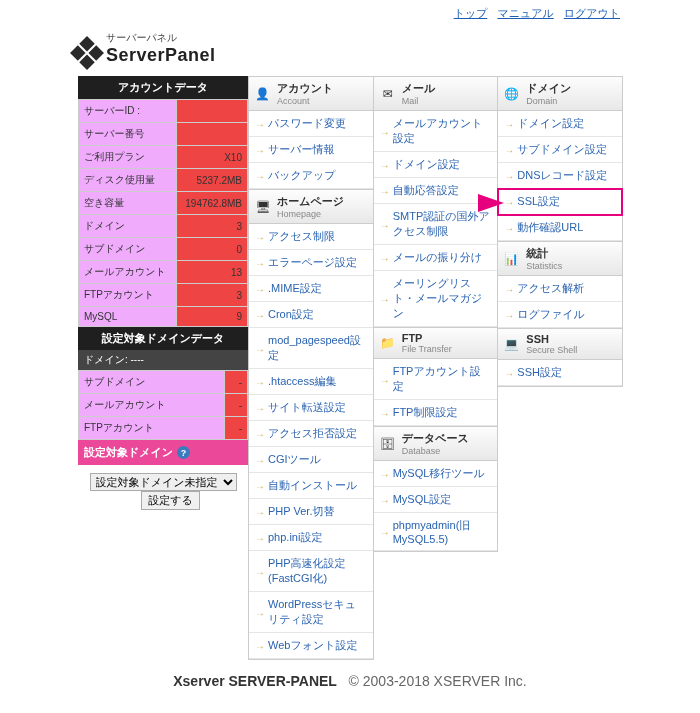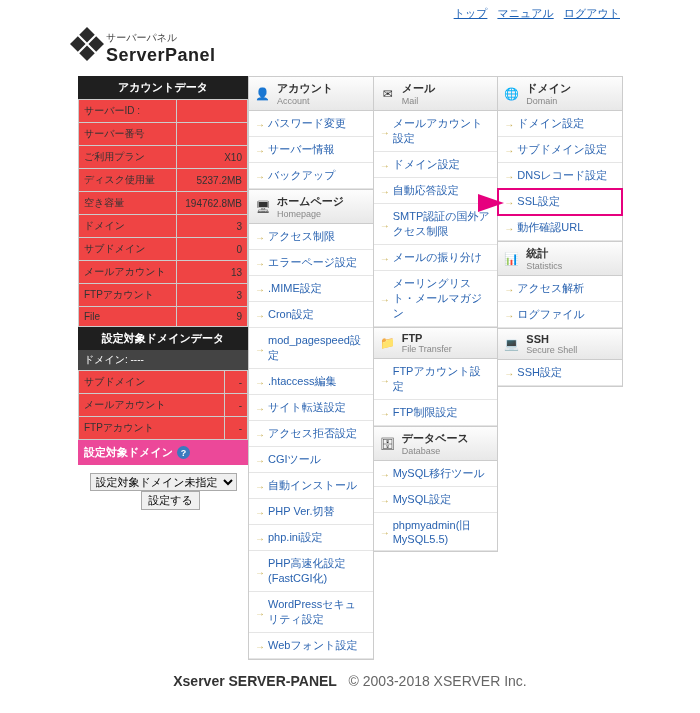--- a/index.html
+++ b/index.html
@@ -1,30 +1,30 @@
 <!DOCTYPE html>
 <html><head>
 <meta charset="utf-8">
 <style>
 *{margin:0;padding:0;box-sizing:border-box}
 body{font-family:"MS PGothic","Hiragino Kaku Gothic Pro",sans-serif;font-size:11px;background:#fff;color:#333}
 .wrap{width:564px;margin:0 auto}
 .top-links{text-align:right;padding:6px 12px;font-size:11px}
 .top-links a{color:#1a5fb4;text-decoration:underline;margin-left:10px;cursor:pointer}
-.logo-row{display:flex;align-items:flex-start;padding:4px 6px 10px}
+.logo-row{display:flex;align-items:flex-end;padding:4px 6px 10px}
 .logo-mark{width:26px;height:26px;display:flex;flex-wrap:wrap;margin-right:6px;transform:rotate(45deg)}
 .logo-mark span{width:11px;height:11px;background:#2a2a2a;margin:1px}
 .logo-text{font-family:Arial,sans-serif}
 .logo-text .jp{font-size:10px;color:#444}
 .logo-text .en{font-size:18px;font-weight:bold;color:#222;letter-spacing:.5px}
 .main{display:flex;padding:0 10px;}
 .side{width:170px;flex:0 0 170px}
 .side-hdr{background:#1f1f1f;color:#fff;font-weight:bold;text-align:center;padding:4px 0;font-size:11px}
 .side-tbl{width:100%;border-collapse:collapse;border:1px solid #ccc}
-.side-tbl td{border:1px solid #ccc;padding:4px 5px;font-size:10px;background:#ef4444}
+.side-tbl td{border:1px solid #ccc;padding:4px 5px;font-size:10px;background:#f0abfc}
 .side-tbl td.v{text-align:right;background:#ef4444}
 .dom-cur{background:#444;color:#fff;font-size:10px;padding:3px 6px}
 .dom-btn{background:#ec4899;color:#fff;padding:5px 6px;font-size:11px;font-weight:bold;display:flex;align-items:center;gap:4px}
 .dom-btn .q{display:inline-flex;align-items:center;justify-content:center;width:13px;height:13px;border-radius:50%;background:#3a7abf;color:#fff;font-size:9px;font-weight:bold}
 .sel-row{padding:8px 4px;text-align:center}
 .sel-row select{font-size:11px;border:1px solid #aaa;padding:1px}
 .sel-row button{font-size:11px;border:1px solid #aaa;background:#f0f0f0;padding:1px 6px;margin-left:15px;cursor:pointer}
 .content{flex:1;display:grid;grid-template-columns:1fr 1fr 1fr}
 .sec{border:1px solid #ccc;margin:0 -1px -1px 0}
 .sec-h{display:flex;align-items:center;gap:6px;background:linear-gradient(#fdfdfd,#e8e8e8);padding:4px 6px;border-bottom:1px solid #ccc}
@@ -94,21 +94,21 @@
             </tr>
             <tr>
               <td>メールアカウント</td>
               <td class="v">13</td>
             </tr>
             <tr>
               <td>FTPアカウント</td>
               <td class="v">3</td>
             </tr>
             <tr>
-              <td>File</td>
+              <td>MySQL</td>
               <td class="v">9</td>
             </tr>
           </tbody>
         </table>
 
       <div class="side-hdr">設定対象ドメインデータ</div>
       <div class="dom-cur">ドメイン:  ----</div>
       <table class="side-tbl">
           <tbody id="dom-tb">
             <tr>

